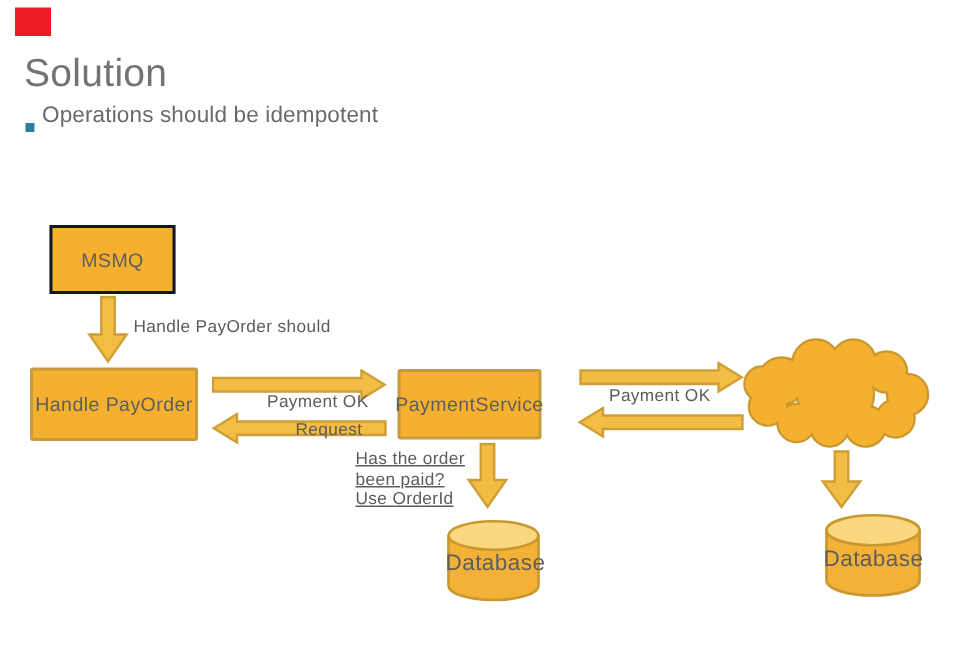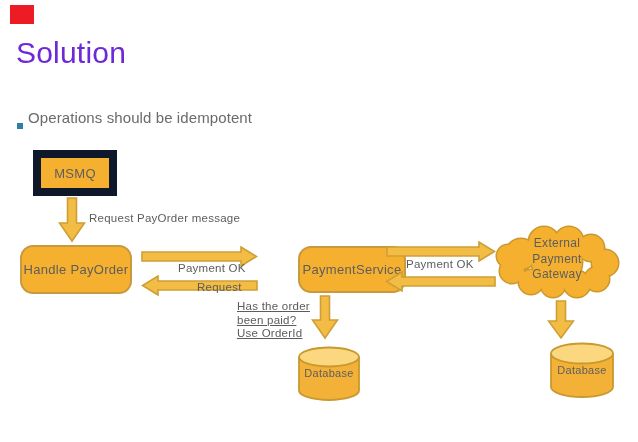--- a/index.html
+++ b/index.html
@@ -5,40 +5,40 @@
   html,body { margin:0; padding:0; }
   body { font-family: "Liberation Sans", sans-serif; background:#888; }
   .slide {
     position:relative; width:638px; height:442px; background:#ffffff;
     overflow:hidden; margin:0 auto;
   }
   
   .red-marker { position:absolute; left:10px; top:5px; width:24px; height:19px; background:#ED1C24; }
 
   .title {
-    position:absolute; left:16px; top:16px; font-size:30px; font-weight:400;
-    color:#6d28d9; letter-spacing:0.2px;
+    position:absolute; left:16px; top:16px; font-size:26px; font-weight:400;
+    color:#737373; letter-spacing:0.2px;
   }
   .bullets { position:absolute; left:17px; top:66px; width:610px; }
-  .bullet-row { display:flex; align-items:flex-end; line-height:22px;margin-top:41px; }
+  .bullet-row { display:flex; align-items:flex-end; line-height:22px; }
   .bullet-sq { width:6px; height:6px; background:#2D7FA5; margin:8px 5px 0 0; flex:0 0 auto; }
   .bullet-text { font-size:15px; color:#6A6A6A; letter-spacing:0.1px; }
 
   
   .node {
     position:absolute; display:flex; align-items:center; justify-content:center;
     font-size:13px; color:#5E5E5E; text-align:center; box-sizing:border-box;
     background:#F5B02F; letter-spacing:0.3px;
   }
-  .node-rect { border:8px solid #0f172a; }
-  .node-round { border:2px solid #C79A3E; border-radius:13px; }
+  .node-rect { border:2px solid #0f172a; }
+  .node-round { border:2px solid #C79A3E; border-radius:2px; }
 
   .msmq { left:33px; top:150px; width:84px; height:46px; }
   .handle-payorder { left:20px; top:245px; width:112px; height:49px; }
-  .payment-service { left:265px; top:246px; width:108px; height:47px;margin-left:33px; }
+  .payment-service { left:265px; top:246px; width:96px; height:47px; }
 
   .dlabel {
     position:absolute; font-size:11.5px; color:#5C5C5C; white-space:pre-line;
     letter-spacing:0.25px; line-height:13.5px;
   }
   .lbl-hpm { left:89px; top:212px; }
   .lbl-request { left:197px; top:233px;margin-top:48px; }
   .lbl-pok1 { left:178px; top:262px; }
   .lbl-charge { left:385px; top:228px; }
   .lbl-pok2 { left:406px; top:258px; }
@@ -62,21 +62,21 @@
   .cloud-fill { fill:#F5B02F; }
   .cyl-body { fill:#F3B237; stroke:#C9982E; stroke-width:1.8; }
   .cyl-top { fill:#FBD87F; stroke:#C9982E; stroke-width:1.8; }
 
   .cloud-text {
     position:absolute; left:491px; top:236px; width:132px; text-align:center;
     font-size:12px; line-height:15.5px; color:#5E5E5E; white-space:pre-line;
     letter-spacing:0.3px;
   }
   .cyl-label {
-    position:absolute; text-align:center; font-size:11px; color:#5E5E5E;
+    position:absolute; text-align:center; font-size:15px; color:#5E5E5E;
     letter-spacing:0.3px;
   }
   .cyl-label-left { left:297px; top:367px; width:64px; }
   .cyl-label-right { left:549px; top:364px; width:66px; }
 </style>
 </head>
 <body>
 
 <div class="slide">
 
@@ -118,23 +118,20 @@
       <circle cx="114" cy="39" r="13"></circle>
         <circle cx="106" cy="55" r="12"></circle>
       <circle cx="86" cy="60" r="13"></circle>
         <circle cx="62" cy="61" r="12"></circle>
       <circle cx="40" cy="58" r="12"></circle>
         <circle cx="21" cy="47" r="12"></circle>
       <circle cx="17" cy="32" r="11"></circle>
         <circle cx="66" cy="38" r="25"></circle>
     </g>
   </svg>
-  <div class="cloud-text">External
-Payment
-Gateway</div>
 
   <svg class="shape-svg cyl-left" width="64" height="55" viewBox="0 0 64 55">
     <path class="cyl-body" d="M2,11 L2,44.5 A30,9.5 0 0 0 62,44.5 L62,11"></path>
     <ellipse class="cyl-top" cx="32" cy="11" rx="30" ry="9.5"></ellipse>
   </svg>
   <div class="cyl-label cyl-label-left">Database</div>
 
   <svg class="shape-svg cyl-right" width="66" height="56" viewBox="0 0 66 56">
     <path class="cyl-body" d="M2,11.5 L2,45 A31,10 0 0 0 64,45 L64,11.5"></path>
     <ellipse class="cyl-top" cx="33" cy="11.5" rx="31" ry="10"></ellipse>
@@ -156,21 +153,21 @@
   <svg class="shape-svg a-pok2" width="111" height="21" viewBox="0 0 111 21">
     <polygon class="arrow-shape" points="110,6 17,6 17,1 1.5,10.5 17,20 17,15 110,15"></polygon>
   </svg>
   <svg class="shape-svg a-db1" width="28" height="45" viewBox="0 0 28 45">
     <polygon class="arrow-shape" points="9.5,1 18.5,1 18.5,25 26.5,25 14,43 1.5,25 9.5,25"></polygon>
   </svg>
   <svg class="shape-svg a-db2" width="28" height="40" viewBox="0 0 28 40">
     <polygon class="arrow-shape" points="9.5,1 18.5,1 18.5,21 26.5,21 14,38 1.5,21 9.5,21"></polygon>
   </svg>
 
-  <div class="dlabel lbl-hpm">Request PayOrder message</div>
+  <div class="dlabel lbl-hpm">Handle PayOrder should</div>
   <div class="dlabel lbl-request">Request</div>
   <div class="dlabel lbl-pok1">Payment OK</div>
   <div class="dlabel lbl-pok2">Payment OK</div>
   <div class="dlabel lbl-has-order">Has the order
 been paid?
 Use OrderId</div>
 
 </div>
 
 </body></html>

